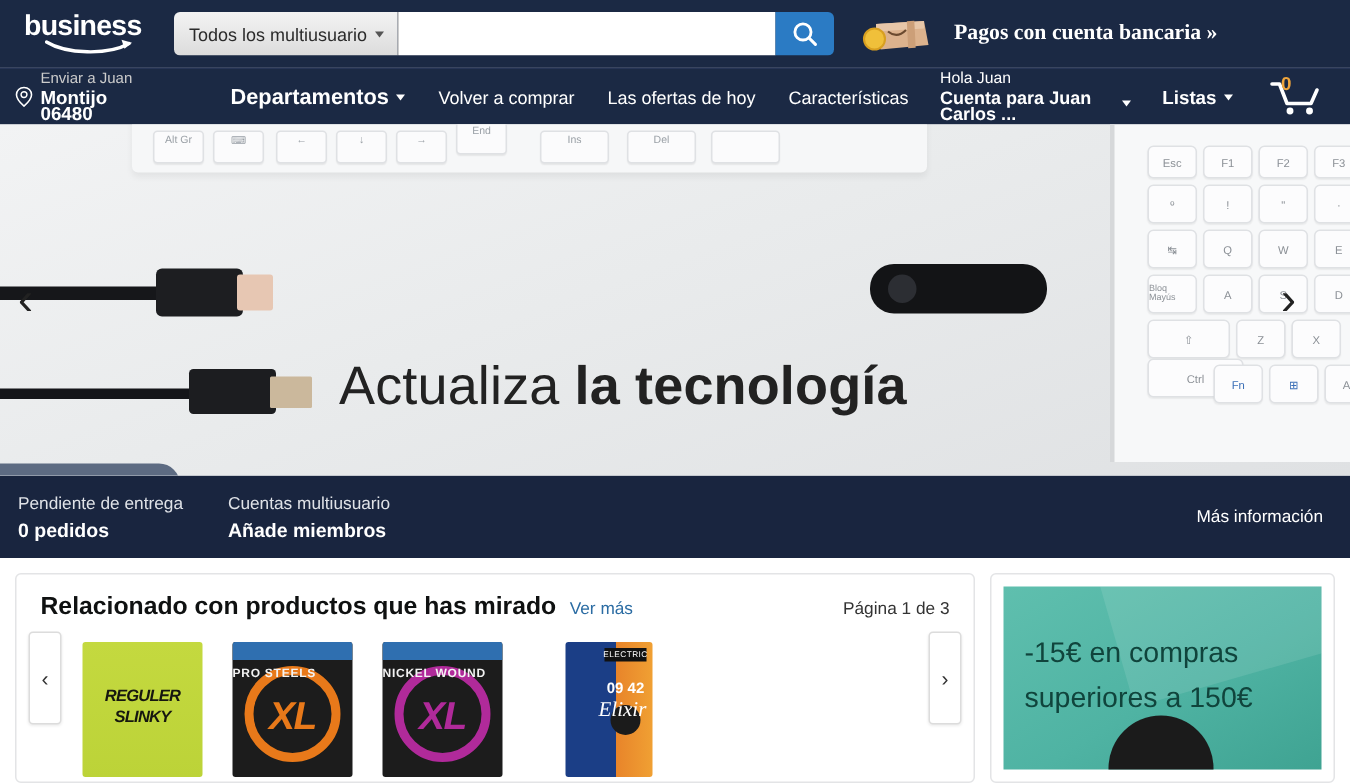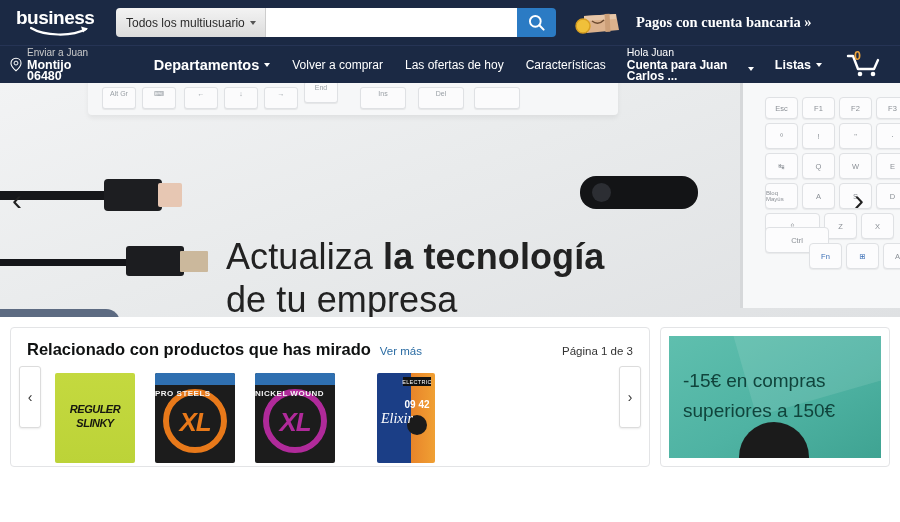--- a/index.html
+++ b/index.html
@@ -95,21 +95,21 @@
   .p-slinky .t1 { position:absolute; width:100%; text-align:center; top:30px; font-size:11px; font-weight:bold; color:#16170f; font-style:italic; letter-spacing:-0.5px;}
   .p-slinky .t2 { position:absolute; width:100%; text-align:center; top:44px; font-size:11px; font-weight:bold; color:#16170f; font-style:italic; letter-spacing:-0.5px;}
   .p-xl { background:#1c1c1c; }
   .p-xl .ring { position:absolute; left:8px; top:16px; width:64px; height:64px; border-radius:50%; border:6px solid #e8791a; }
   .p-xl .xl { position:absolute; width:100%; text-align:center; top:34px; font-size:26px; font-weight:bold; color:#e8791a; font-style:italic; letter-spacing:-1px;}
   .p-xl .ps { position:absolute; width:100%; top:16px; font-size:8px; font-weight:bold; color:#f3f3f3; letter-spacing:0.5px;}
   .p-xl .hdr { position:absolute; left:0; right:0; top:0; height:12px; background:#2f6fb0; }
   .p-xl.purple .ring { border-color:#b02a9a; }
   .p-xl.purple .xl { color:#b02a9a; }
   .p-elixir { background: linear-gradient(90deg,#1b3e86 0%,#1b3e86 58%,#e8842a 58%,#f0a033 100%); margin-left: 22px; }
-  .p-elixir .brand { position:absolute; left:4px; top:38px; font-size:14px; color:#fff; font-style:italic; font-family:"Liberation Serif", serif; }
+  .p-elixir .brand { position:absolute; left:22px; top:38px; font-size:14px; color:#fff; font-style:italic; font-family:"Liberation Serif", serif; }
   .p-elixir .ebadge { position:absolute; right:4px; top:4px; width:28px; height:9px; background:#111; color:#fff; font-size:5.5px; display:flex; align-items:center; justify-content:center; letter-spacing:0.3px;}
   .p-elixir .gauge { position:absolute; right:3px; top:26px; width:30px; text-align:center; color:#fff; font-size:10px; font-weight:bold;}
   .p-elixir .circ { position:absolute; right:8px; top:42px; width:20px; height:20px; border-radius:50%; background:#1b1b1b; }
   .carousel-arrow { position:absolute; top:50%; transform:translateY(-50%); width:22px; height:62px; background:#fff; border:1px solid #dcdcdc; border-radius:3px; display:flex; align-items:center; justify-content:center; font-size:14px; color:#333; cursor:pointer; box-shadow:0 1px 2px rgba(0,0,0,0.08); }
   .carousel-arrow.l { left: 8px; }
   .carousel-arrow.r { right: 8px; }
 
   .promo-card { width: 230px; background:#fff; border:1px solid #e3e4e6; border-radius:4px; padding: 8px; }
   .promo-inner { width:100%; height: 100%; background: linear-gradient(150deg,#5fbfae 0%,#4fb3a3 55%,#3fa392 100%); position:relative; overflow:hidden; }
   .promo-wedge { position:absolute; right:-20px; top:-30px; width:160px; height:90px; background:rgba(255,255,255,0.10); transform: rotate(-16deg); }
@@ -236,46 +236,56 @@
 
       <div class="keyr" style="left:22px; top:100px; width:33px; height:26px; font-size:6px;">Bloq Mayús</div>
       <div class="keyr" style="left:59px; top:100px; width:33px; height:26px;">A</div>
       <div class="keyr" style="left:96px; top:100px; width:33px; height:26px;">S</div>
       <div class="keyr" style="left:133px; top:100px; width:33px; height:26px;">D</div>
 
       <div class="keyr" style="left:22px; top:130px; width:55px; height:26px;">⇧</div>
       <div class="keyr" style="left:81px; top:130px; width:33px; height:26px;">Z</div>
       <div class="keyr" style="left:118px; top:130px; width:33px; height:26px;">X</div>
 
-      <div class="keyr" style="left:22px; top:144px; width:64px; height:26px;">Ctrl</div>
+      <div class="keyr" style="left:22px; top:156px; width:64px; height:26px;">Ctrl</div>
       <div class="keyr blue" style="left:66px; top:160px; width:33px; height:26px;">Fn</div>
       <div class="keyr blue" style="left:103px; top:160px; width:33px; height:26px;">⊞</div>
       <div class="keyr" style="left:140px; top:160px; width:33px; height:26px;">Alt</div>
     </div>
 
     <div class="eth-cable"></div>
     <div class="eth-head"></div>
     <div class="eth-tip"></div>
     <div class="usb-cable"></div>
     <div class="usb-head"></div>
     <div class="usb-tip"></div>
     <div class="mat"></div>
 
     <div class="webcam"></div>
     <div class="webcam-lens"></div>
 
     <div class="hero-title">
       <span>Actualiza </span><b>la tecnología</b><br>
-      <span>de tu empresa</span>
     </div>
 
     <div class="hero-arrow left">‹</div>
     <div class="hero-arrow right">›</div>
   </div>
 
+  <div class="infostrip">
+    <div class="info-item">
+      <span class="info-l1">Pendiente de entrega</span>
+      <span class="info-l2">0 pedidos</span>
+    </div>
+    <div class="info-item">
+      <span class="info-l1">Cuentas multiusuario</span>
+      <span class="info-l2">Añade miembros</span>
+    </div>
+    <div class="info-more">Más información</div>
+  </div>
 
   <div class="content">
     <div class="carousel-card">
       <div class="carousel-head">
         <span class="carousel-title">Relacionado con productos que has mirado</span>
         <span class="carousel-more">Ver más</span>
         <span class="carousel-page">Página 1 de 3</span>
       </div>
 
       <div class="products">

